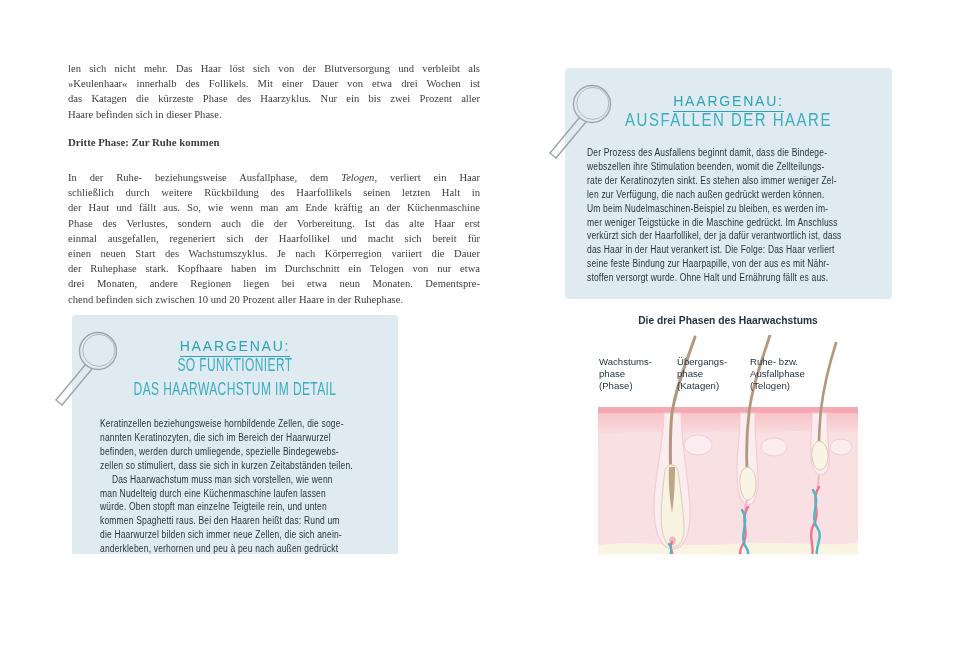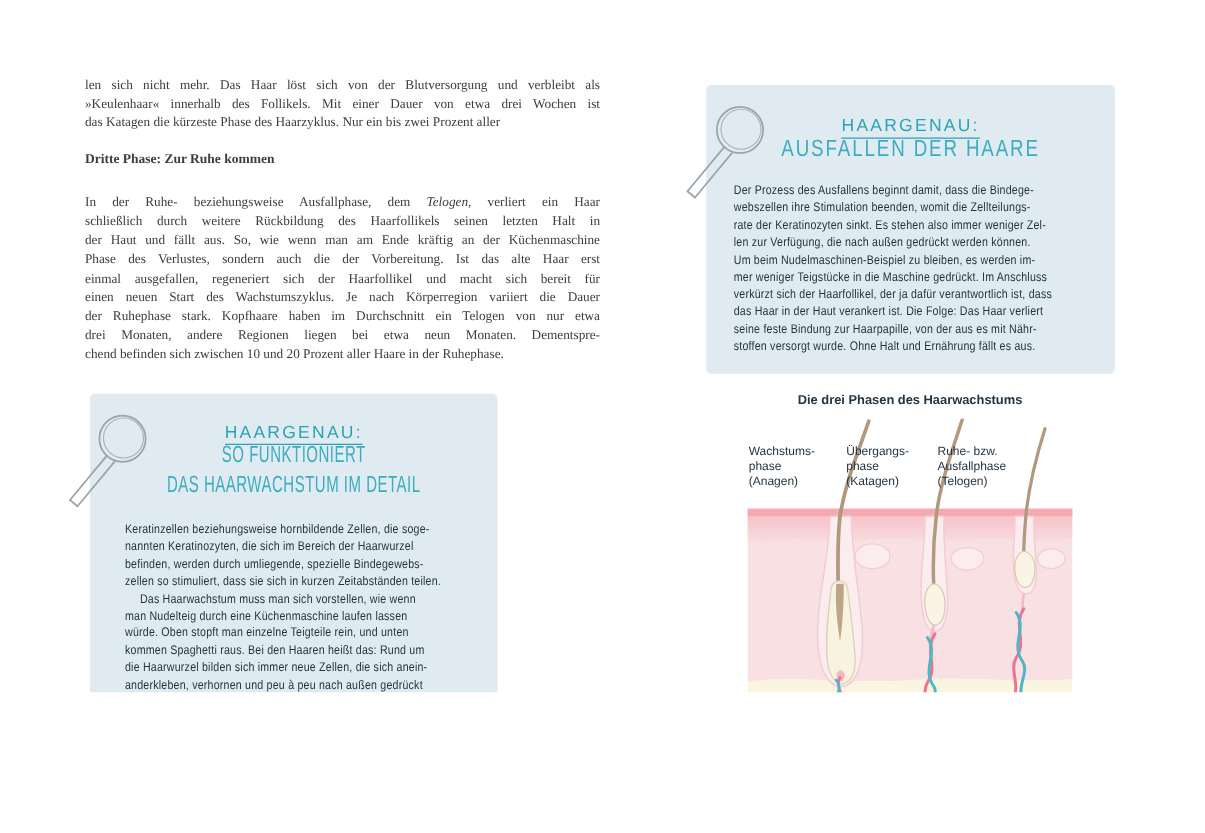--- a/index.html
+++ b/index.html
@@ -60,20 +60,21 @@
 </head>
 <body>
 
 <div class="spread">
 
   <div class="serif-block">
     <div class="serif-par">
         <div class="tline"><span>len sich nicht mehr. Das Haar löst sich von der Blutversorgung und verbleibt als</span></div>
         <div class="tline"><span>»Keulenhaar« innerhalb des Follikels. Mit einer Dauer von etwa drei Wochen ist</span></div>
         <div class="tline"><span>das Katagen die kürzeste Phase des Haarzyklus. Nur ein bis zwei Prozent aller</span></div>
+        <div class="tline"><span>Haare befinden sich in dieser Phase.</span></div>
       </div>
     <div class="subheading">Dritte Phase: Zur Ruhe kommen</div>
     <div class="serif-par">
         <div class="tline"><span>In der Ruhe- beziehungsweise Ausfallphase, dem </span><span class="it">Telogen</span><span>, verliert ein Haar</span></div>
         <div class="tline"><span>schließlich durch weitere Rückbildung des Haarfollikels seinen letzten Halt in</span></div>
         <div class="tline"><span>der Haut und fällt aus. So, wie wenn man am Ende kräftig an der Küchenmaschine</span></div>
         <div class="tline"><span>Phase des Verlustes, sondern auch die der Vorbereitung. Ist das alte Haar erst</span></div>
         <div class="tline"><span>einmal ausgefallen, regeneriert sich der Haarfollikel und macht sich bereit für</span></div>
         <div class="tline"><span>einen neuen Start des Wachstumszyklus. Je nach Körperregion variiert die Dauer</span></div>
         <div class="tline"><span>der Ruhephase stark. Kopfhaare haben im Durchschnitt ein Telogen von nur etwa</span></div>
@@ -188,21 +189,21 @@
     <path d="M215,155 C224,168 210,180 220,194 C226,204 214,213 221,228 C225,235 218,241 220,246" fill="none" stroke="#4fb6c5" stroke-width="2.4" stroke-linecap="round"></path>
 
     <path d="M0,228 C25,222 45,232 70,227 C95,222 115,232 140,227 C165,222 185,232 210,227 C235,223 250,230 260,226" fill="none" stroke="#a3dcd4" stroke-width="2.2"></path>
     <path d="M0,234 C30,238 55,228 85,233 C115,238 140,229 170,234 C200,239 225,229 260,234" fill="none" stroke="#f4bac6" stroke-width="2"></path>
     <path d="M0,241 C30,244 60,238 95,242 C130,246 165,239 200,243 C230,246 248,242 260,244" fill="none" stroke="#bfe4de" stroke-width="1.6"></path>
   </svg>
 
   <div class="diag-label" id="label-anagen">
       <div class="tline"><span>Wachstums-</span></div>
       <div class="tline"><span>phase</span></div>
-      <div class="tline"><span>(Anagen)</span></div>
+      <div class="tline"><span>(Phase)</span></div>
     </div>
   <div class="diag-label" id="label-katagen">
       <div class="tline"><span>Übergangs-</span></div>
       <div class="tline"><span>phase</span></div>
       <div class="tline"><span>(Katagen)</span></div>
     </div>
   <div class="diag-label" id="label-telogen">
       <div class="tline"><span>Ruhe- bzw.</span></div>
       <div class="tline"><span>Ausfallphase</span></div>
       <div class="tline"><span>(Telogen)</span></div>

